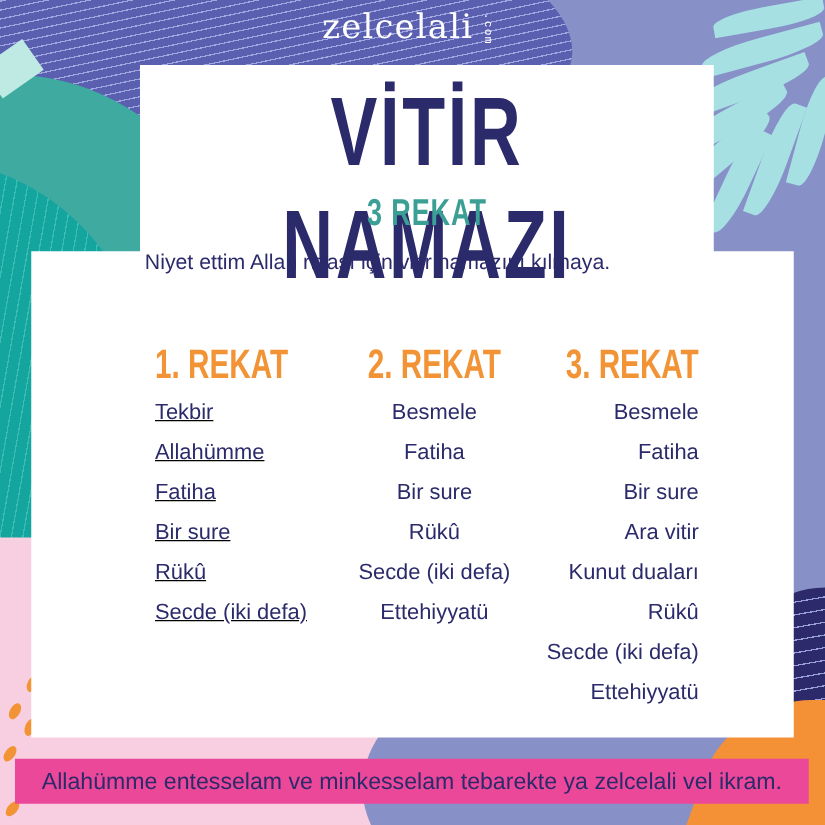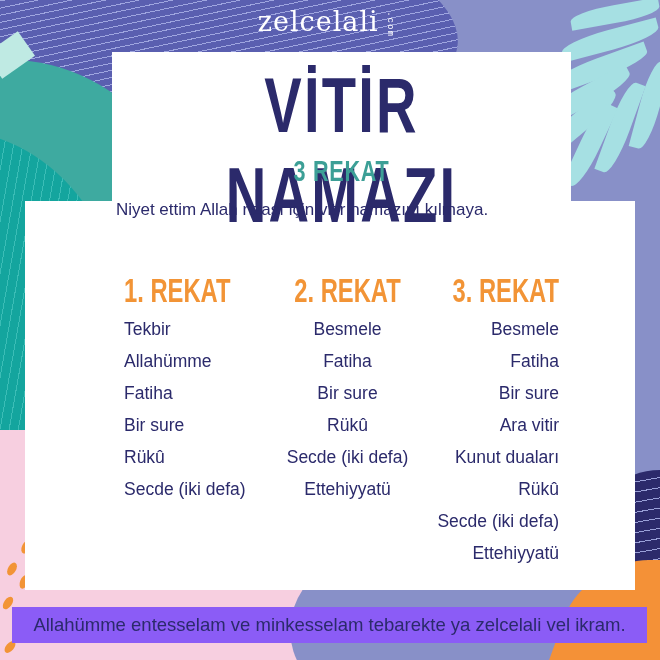--- a/index.html
+++ b/index.html
@@ -26,23 +26,23 @@
   .niyet { position:absolute; left:25px; top:200px; width:554px; text-align:center; color:#2b2a6b; font-size:17px; }
   .col { position:absolute; top:232px;margin-top:40px; }
   .col h3 { margin:0; color:#f29436; font-size:33px; font-weight:700; line-height:38px; transform:scaleX(0.72); white-space:nowrap; }
   .col ul { list-style:none; margin:0; padding:0; }
   .col li { color:#2b2a6b; font-size:17.5px; line-height:32px; white-space:nowrap; }
   .col1 { left:124px; }
   .col1 h3 { transform-origin:left; }
   .col2 { left:260px; width:175px; text-align:center; }
   .col3 { left:340px; width:219px; text-align:right; }
   .col3 h3 { transform-origin:right; }
-  .col1 ul { margin-top:3px; }
+  .col1 ul { margin-top:3px;text-decoration:underline; }
   .col2 ul, .col3 ul { margin-top:3px; }
-  .footer { position:absolute; left:12px; top:607px; width:635px; height:36px; background:#8b5cf6; text-align:center; color:#2b2a6b; font-size:18.5px; line-height:36px; white-space:nowrap; }
+  .footer { position:absolute; left:12px; top:607px; width:635px; height:36px; background:#ec4899; text-align:center; color:#2b2a6b; font-size:18.5px; line-height:36px; white-space:nowrap; }
 </style>
 </head>
 <body>
 
 <div class="bg stripes-tl"></div>
 <div class="bg teal-arc"></div>
 <div class="bg teal-inner"></div>
 <div class="bg mint-tl"></div>
 <div class="bg leaf-wrap">
   <div class="leaf" style="left:30px;top:15px;width:90px;height:18px;transform:rotate(-10deg)"></div>

